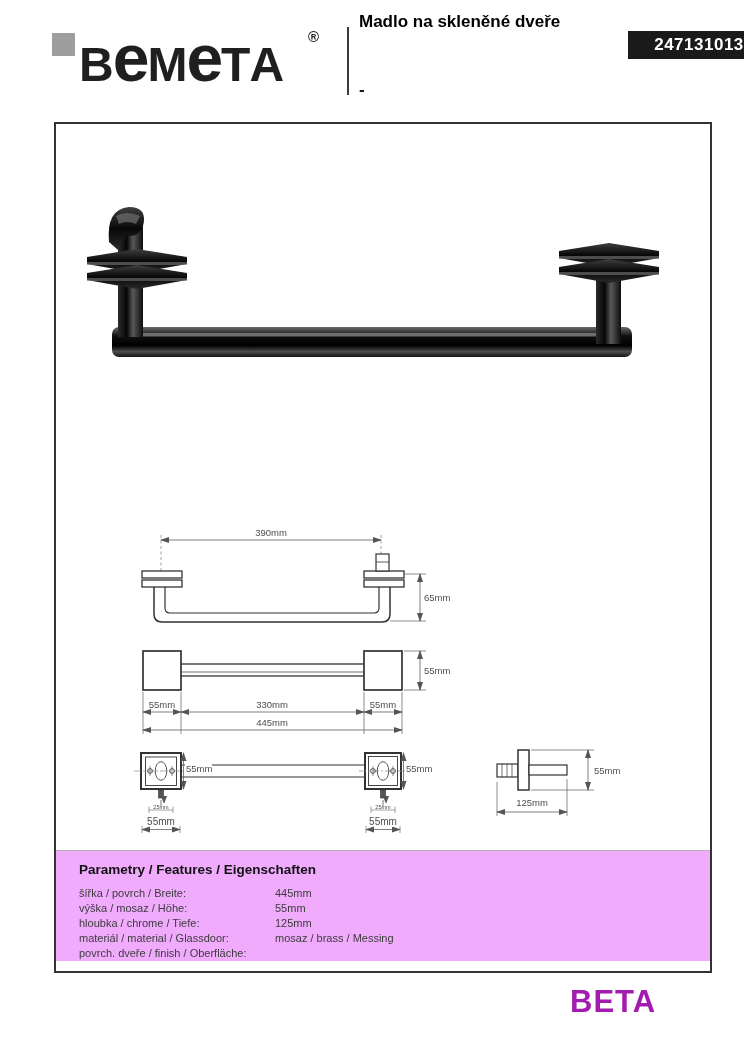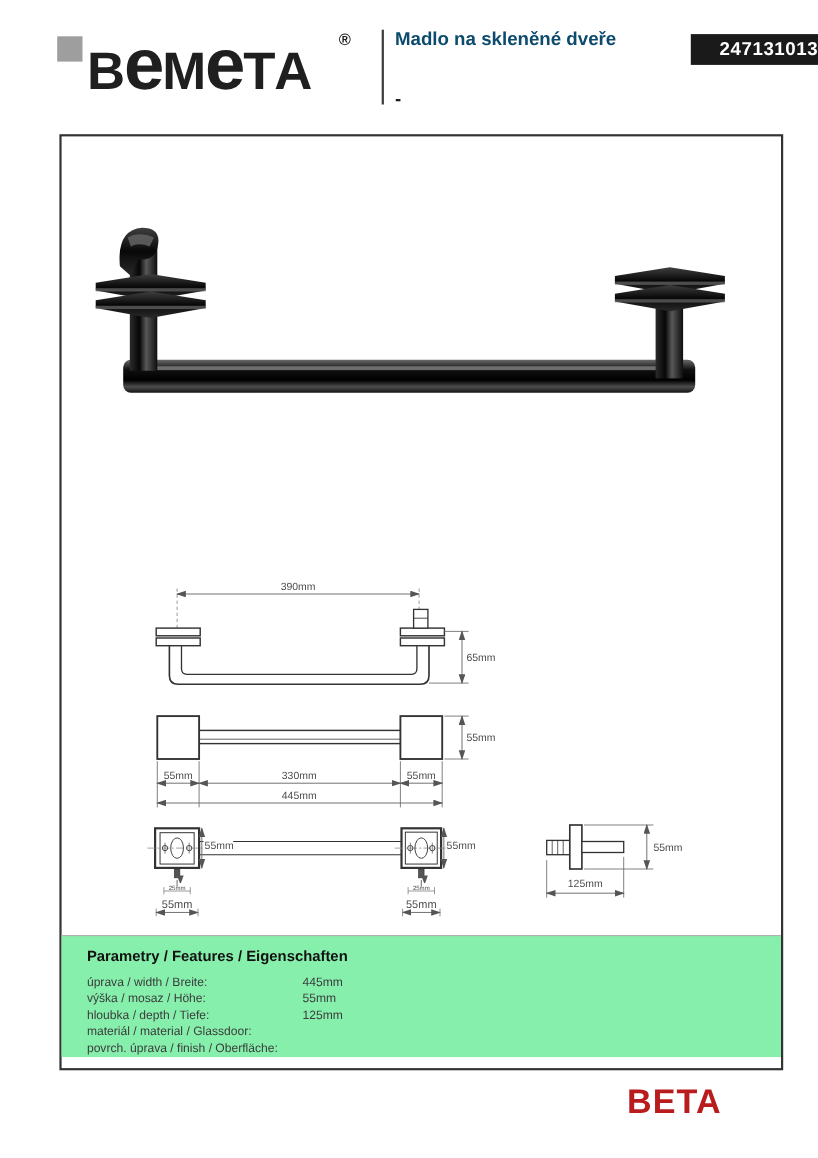--- a/index.html
+++ b/index.html
@@ -7,33 +7,33 @@
     width:744px;height:1053px;position:relative;background:#ffffff;
     font-family:"Liberation Sans", sans-serif;color:#1a1a1a;overflow:hidden;
   }
   
   .logo-square{position:absolute;left:52px;top:33px;width:23px;height:23px;background:var(--logo-square,#9e9e9e);}
   .logo{position:absolute;left:79px;top:20px;height:58px;display:flex;align-items:baseline;
         font-weight:bold;font-size:48px;letter-spacing:-1px;color:#1f1f1f;white-space:nowrap;}
   .logo .logo-lc{font-size:66px;letter-spacing:-2px;}
   .logo-reg{position:absolute;left:308px;top:28px;font-size:15px;font-weight:bold;color:#1f1f1f;}
   .header-divider{position:absolute;left:347px;top:27px;width:2px;height:68px;background:#3a3a3a;}
-  .title-block{position:absolute;left:359px;top:25px;line-height:22px;font-weight:bold;font-size:17px;color:#0c4a6e;}
+  .title-block{position:absolute;left:359px;top:11px;line-height:22px;font-weight:bold;font-size:17px;color:#000000;}
   .title-dash{position:absolute;left:359px;top:80px;font-weight:bold;font-size:17px;color:#171717;}
   .code-badge{position:absolute;left:602px;top:31px;width:142px;height:28px;background:var(--badge-bg,#1a1a1a);
       color:#ffffff;font-weight:bold;font-size:17px;display:flex;align-items:center;justify-content:center;letter-spacing:.5px;margin-left:26px;}
   
   .main-box{position:absolute;left:54px;top:122px;width:654px;height:847px;border:2px solid #333333;background:#ffffff;}
   .draw-svg{position:absolute;left:0;top:0;}
   
-  .params{position:absolute;left:0;top:726px;width:654px;border-top:1px solid #b0b0b0;background:#86efac;}
+  .params{position:absolute;left:0;top:726px;width:654px;border-top:1px solid #b0b0b0;background:#f0abfc;}
   .params h3{margin:11px 0 9px 0;padding-left:23px;font-size:13.5px;color:#111111;}
   .prow{display:grid;grid-template-columns:196px auto;padding-left:23px;font-size:11px;line-height:15px;color:#3c3c3c;}
   
-  .beta{position:absolute;left:570px;top:984px;font-size:31px;font-weight:bold;letter-spacing:1px;color:#b91c1c;}
+  .beta{position:absolute;left:570px;top:984px;font-size:31px;font-weight:bold;letter-spacing:1px;color:#a21caf;}
 </style>
 </head>
 <body>
 
 <div class="logo-square"></div>
 <div class="logo">
     <span>B</span>
     <span class="logo-lc">e</span>
     <span>M</span>
     <span class="logo-lc">e</span>
@@ -214,33 +214,34 @@
       <line x1="441" y1="658" x2="441" y2="692" stroke="#707070" stroke-width="0.8"></line>
       <line x1="511" y1="655" x2="511" y2="692" stroke="#707070" stroke-width="0.8"></line>
       <line x1="441" y1="688" x2="511" y2="688" stroke="#707070" stroke-width="0.9" marker-start="url(#arr)" marker-end="url(#arr)"></line>
       <text x="476" y="682" text-anchor="middle">125mm</text>
     </g>
   </svg>
 
   <div class="params">
     <h3>Parametry / Features / Eigenschaften</h3>
     <div class="prow">
-      <span>úprava / width / Breite:</span>
+      <span>šířka / povrch / Breite:</span>
       <span>445mm</span>
     </div>
     <div class="prow">
       <span>výška / mosaz / Höhe:</span>
       <span>55mm</span>
     </div>
     <div class="prow">
-      <span>hloubka / depth / Tiefe:</span>
+      <span>hloubka / chrome / Tiefe:</span>
       <span>125mm</span>
     </div>
     <div class="prow">
       <span>materiál / material / Glassdoor:</span>
-    </div>
-    <div class="prow">
-      <span>povrch. úprava / finish / Oberfläche:</span>
+      <span>mosaz / brass / Messing</span>
+    </div>
+    <div class="prow">
+      <span>povrch. dveře / finish / Oberfläche:</span>
     </div>
   </div>
 </div>
 
 <div class="beta">BETA</div>
 
 </body></html>

